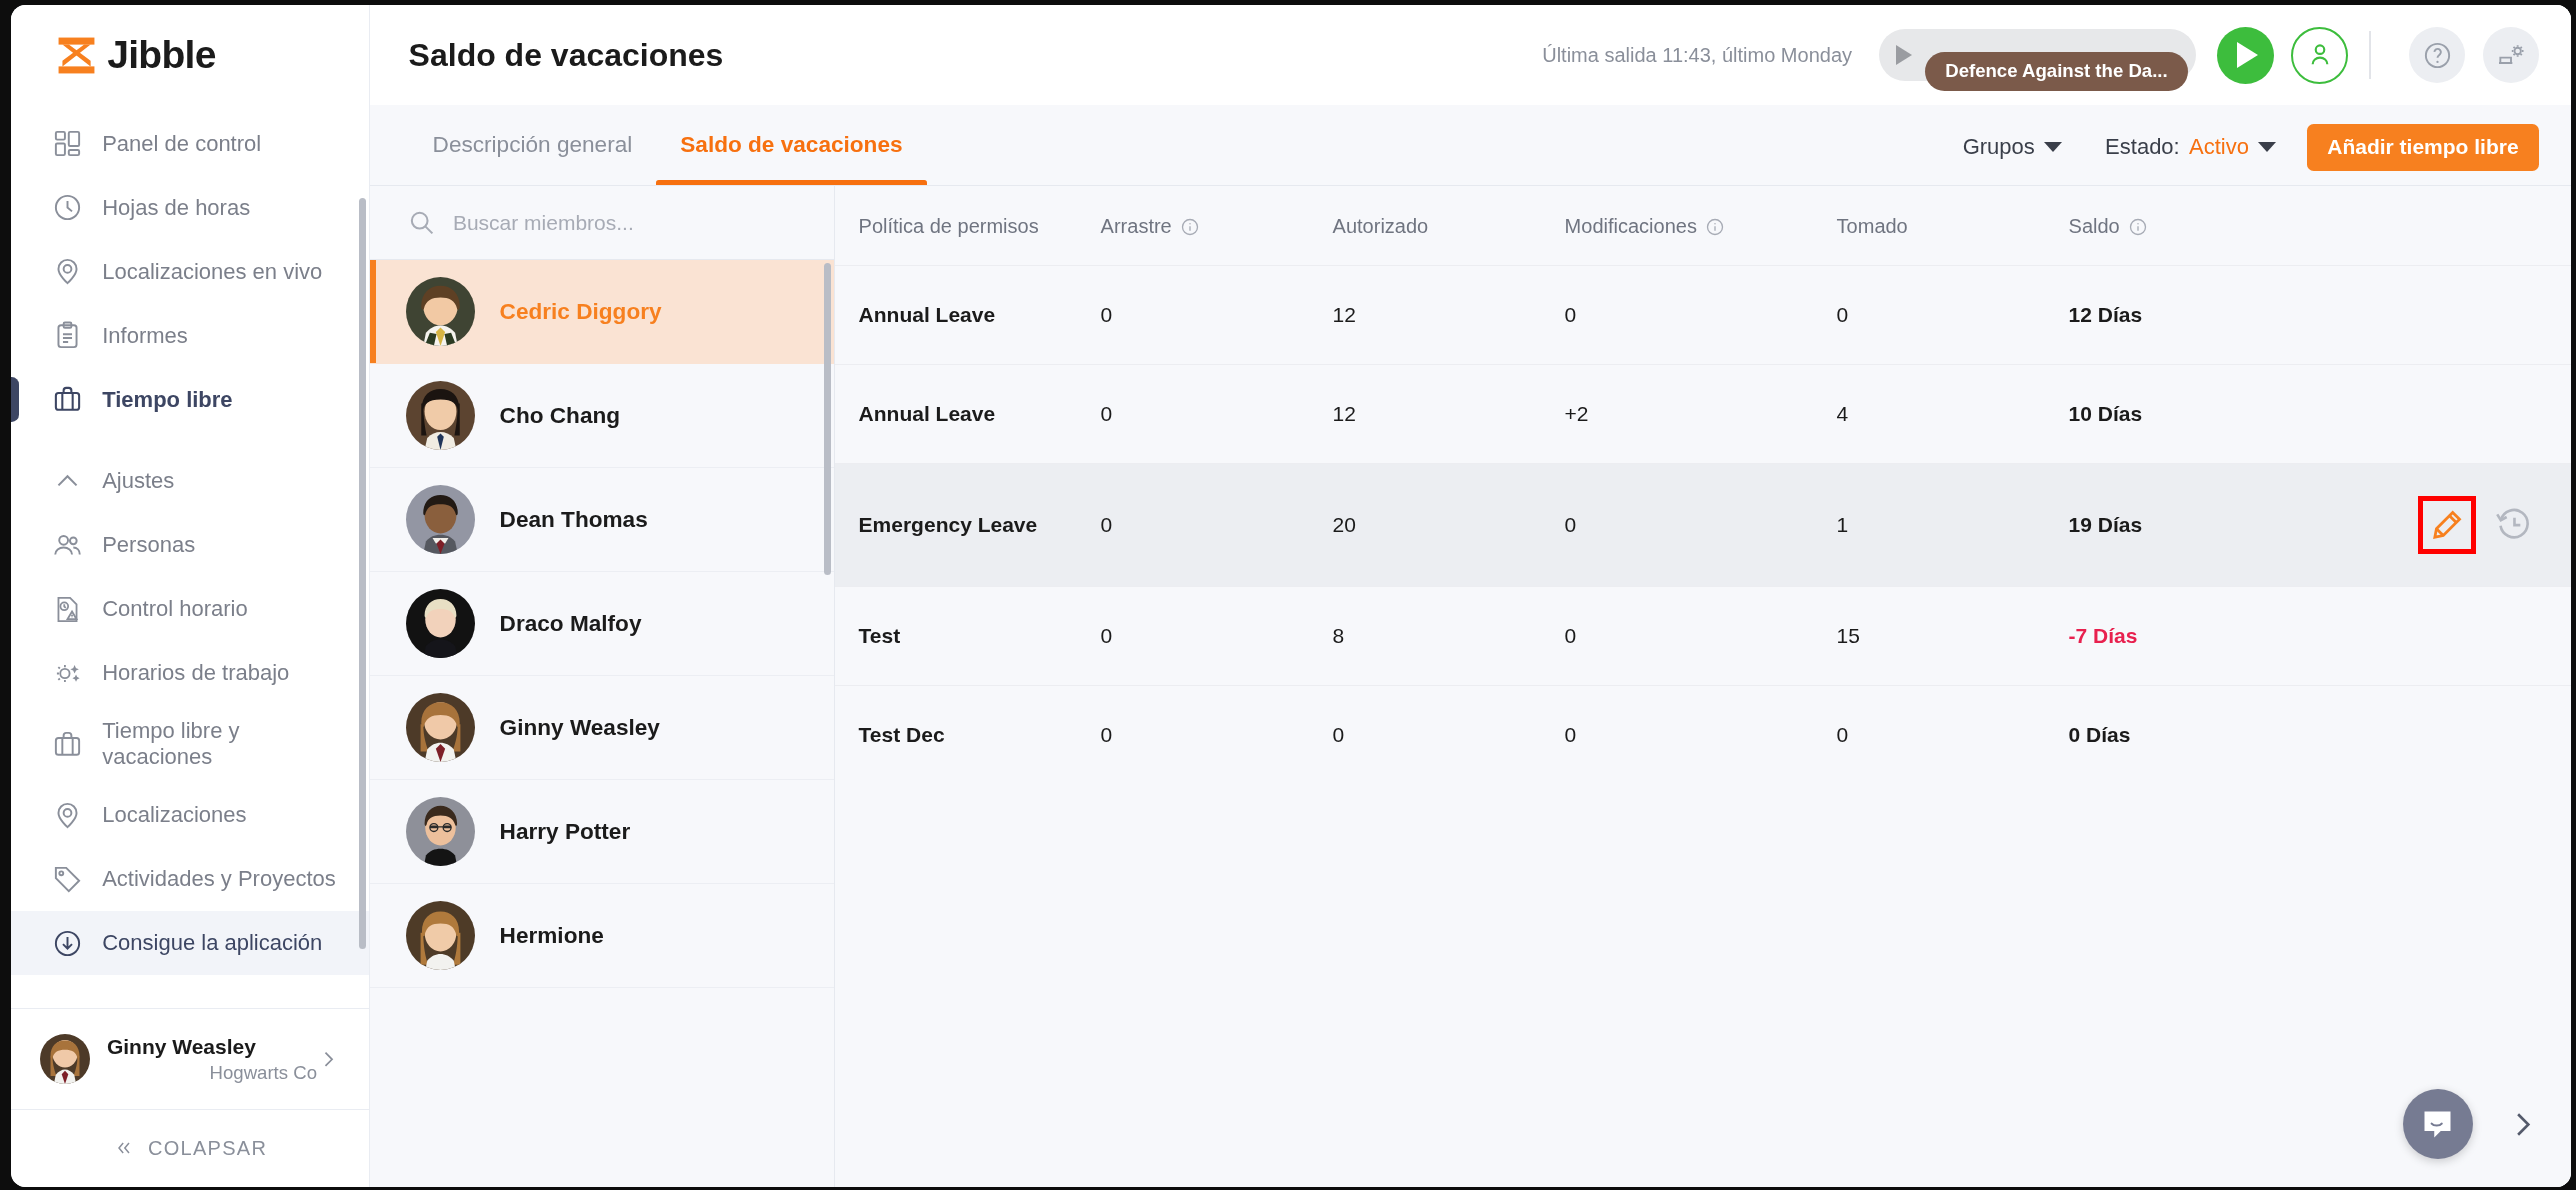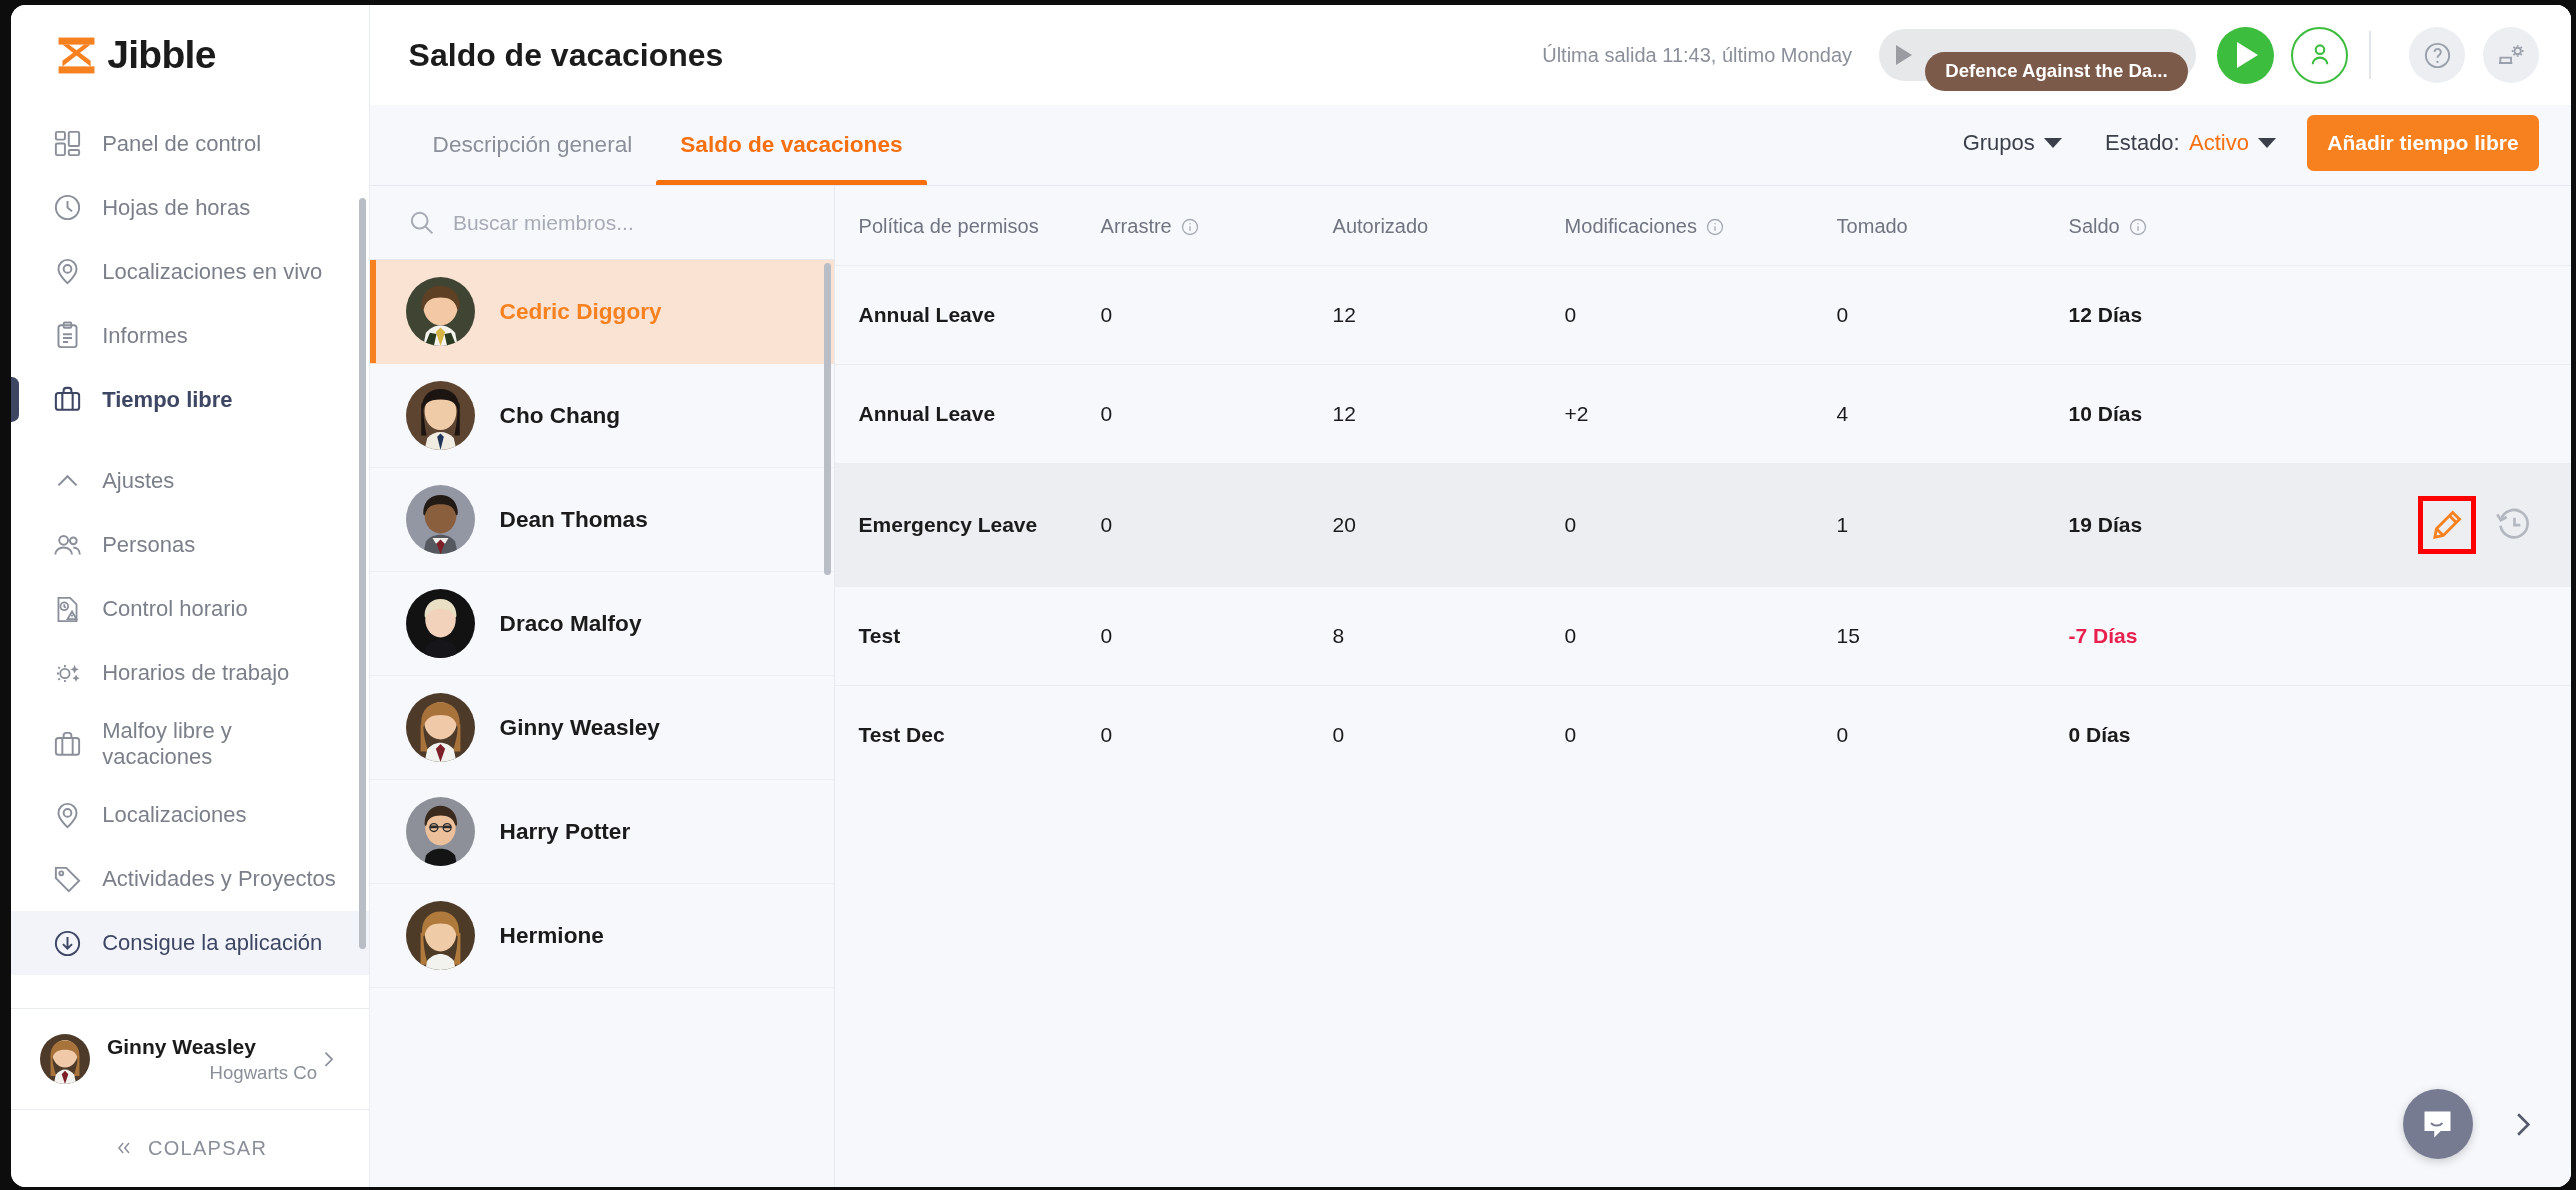--- a/index.html
+++ b/index.html
@@ -100,21 +100,21 @@
   .tabs { display:flex; align-items:flex-end; height:100%; padding-left:39px; gap:0; }
   .tab { height:100%; display:flex; align-items:center; font-size:22.6px; color:#8a8f9a; padding:0 24px; cursor:pointer; position:relative; }
   .tab.active { color:#f7700f; font-weight:bold; }
   .tab.active::after { content:""; position:absolute; left:0; right:0; bottom:0; height:5.3px; background:#f7700f; border-radius:2.7px 2.7px 0 0; }
   .filters { margin-left:auto; display:flex; align-items:center; gap:0; padding-bottom:14.6px; }
   .filter { display:flex; align-items:center; gap:9.3px; font-size:22px; color:#3a3f4a; cursor:pointer; margin-right:31px;margin-left:12px; }
   .filter .val { color:#f7700f; }
   .caret { width:0;height:0;border-left:9.3px solid transparent;border-right:9.3px solid transparent;border-top:10.6px solid #3a3f4a; }
   .btn-primary {
     background:#f7801f; color:#ffffff; border:none; border-radius:6.6px;
-    height:56px; padding:0 20px; font-size:21px; font-weight:bold; cursor:pointer;
+    height:47px; padding:0 20px; font-size:21px; font-weight:bold; cursor:pointer;
     font-family:"Liberation Sans", sans-serif; white-space:nowrap;
   }
 
   
   .content { flex:1; display:flex; min-height:0; }
 
   .members {
     width:465px; flex:0 0 465px; background:#f7f8fb; border-right:1.3px solid #e6e9ef;
     display:flex; flex-direction:column; position:relative;
   }
@@ -299,21 +299,21 @@
         </div>
 
         <div class="nav-item two-line">
           <span class="ico">
             <svg width="31" height="31" viewBox="0 0 24 24" fill="none" stroke="#8a8f9a" stroke-width="1.5">
               <rect x="3" y="7" width="18" height="13" rx="2"></rect>
                   <path d="M9 7V5a2 2 0 012-2h2a2 2 0 012 2v2"></path>
               <path d="M8 7v13M16 7v13"></path>
             </svg>
           </span>
-          <span class="lbl">Malfoy libre y vacaciones</span>
+          <span class="lbl">Tiempo libre y vacaciones</span>
         </div>
 
         <div class="nav-item">
           <span class="ico">
             <svg width="31" height="31" viewBox="0 0 24 24" fill="none" stroke="#8a8f9a" stroke-width="1.5">
               <path d="M12 21s7-6.2 7-11a7 7 0 10-14 0c0 4.8 7 11 7 11z"></path>
                   <circle cx="12" cy="10" r="3"></circle>
             </svg>
           </span>
           <span class="lbl">Localizaciones</span>

